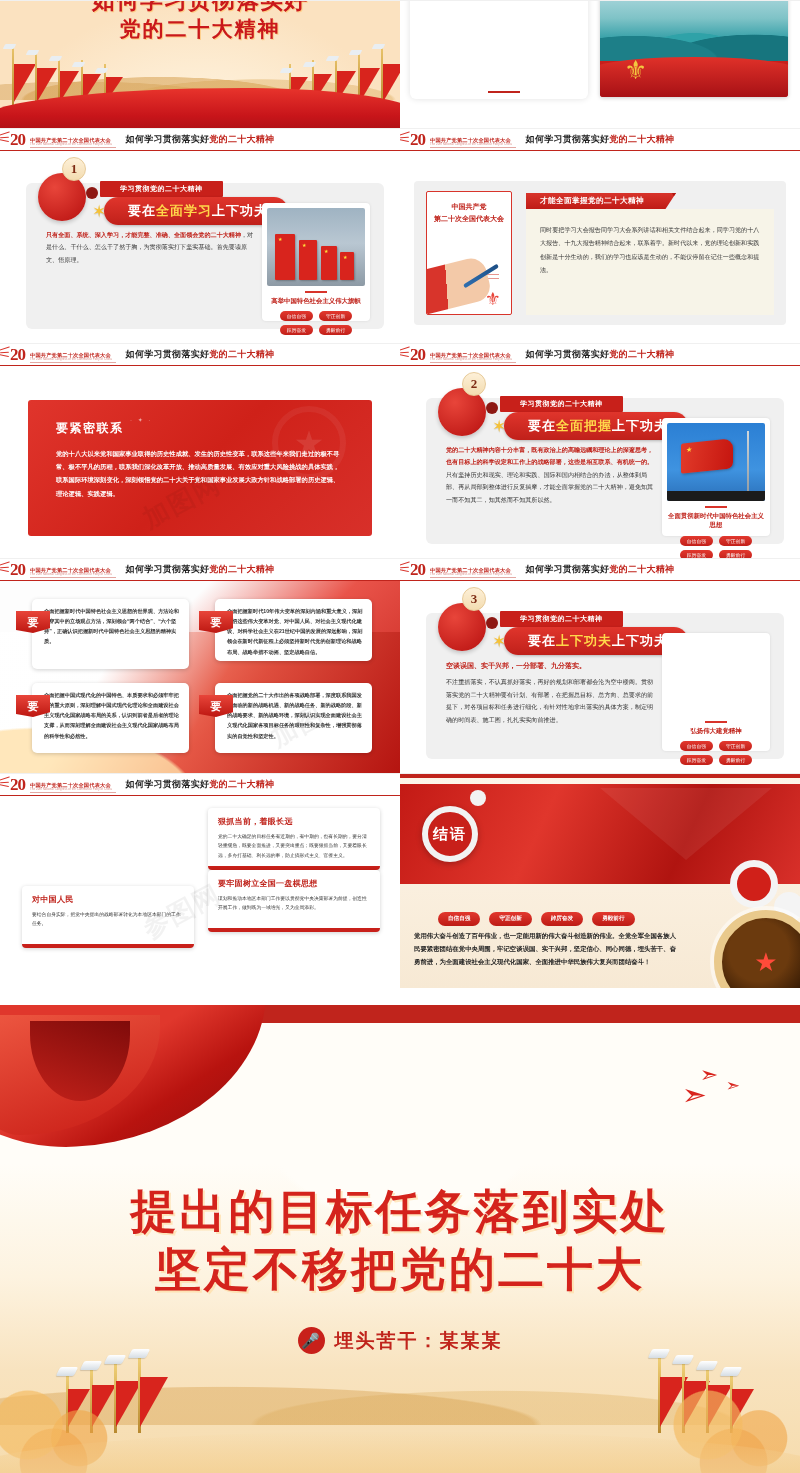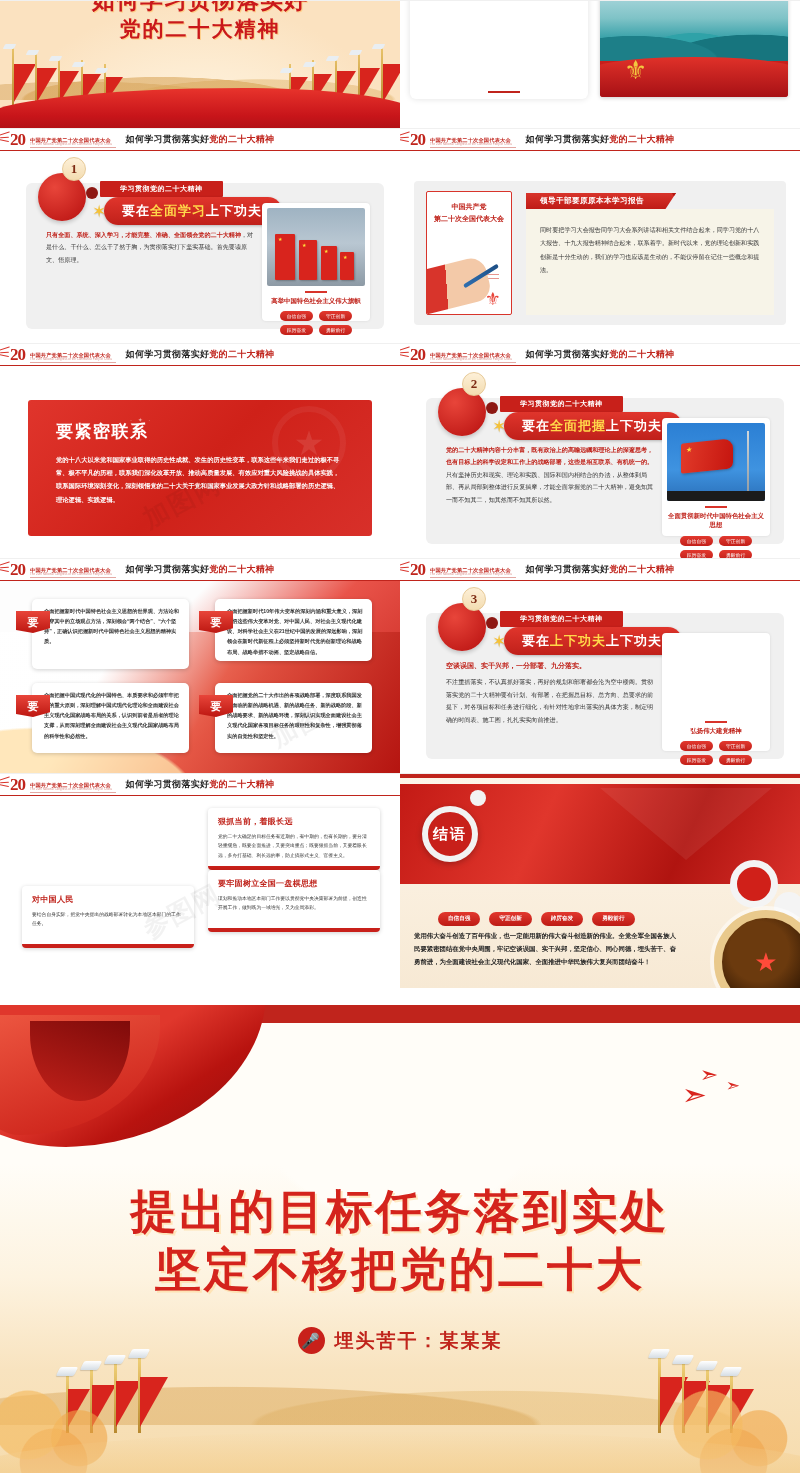--- a/index.html
+++ b/index.html
@@ -166,21 +166,21 @@
     position:absolute; left:86px; top:36px; width:12px; height:12px; border-radius:50%;
     background:#8d1813;
   }
   .tagline{
     position:absolute; left:100px; top:30px; background:#c8201a; color:#fff;
     font-size:7px; font-weight:bold; padding:3px 20px; letter-spacing:.5px;
     border-radius:1px;
   }
   .titlepill{
     position:absolute; left:104px; top:46px; background:linear-gradient(#e0352c,#c0201a);
-    color:#fff; font-size:13px; font-weight:bold; padding:5px 20px 5px 18px;
+    color:#fff; font-size:13px; font-weight:bold; padding:5px 20px 5px 24px;
     border-radius:16px; letter-spacing:1px; box-shadow:0 1px 3px rgba(0,0,0,.25);font-family:Liberation Serif, serif;
   }
   .titlepill .y{ color:#ffd84a; }
   .starmark{
     position:absolute; left:92px; top:52px; font-size:17px; color:#f5c135; line-height:1;
     text-shadow:0 1px 1px rgba(0,0,0,.15);
   }
   .ptext{
     position:absolute; left:46px; top:78px; width:212px;
     font-size:6.1px; line-height:2.05; color:#333;
@@ -265,21 +265,21 @@
     position:absolute; left:28px; right:28px; top:34px; bottom:22px;
     background:linear-gradient(135deg,#e0352c 0%, #cf2119 50%, #d8302a 100%);
     border-radius:3px; overflow:hidden; padding:20px 28px;
   }
   .s4 .redpanel .watermark{
     position:absolute; right:26px; top:6px; width:74px; height:74px; border-radius:50%;
     border:6px solid rgba(255,255,255,.06);
     display:flex; align-items:center; justify-content:center;
     color:rgba(255,255,255,.10); font-size:34px;
   }
-  .s4 h2{ font-size:17px; color:#fff; letter-spacing:1.5px; font-family:"Liberation Serif", serif; margin-bottom:10px;}
+  .s4 h2{ font-size:12px; color:#fff; letter-spacing:1.5px; font-family:"Liberation Serif", serif; margin-bottom:10px;}
   .s4 .sparks{ position:absolute; left:102px; top:16px; color:rgba(255,255,255,.6); font-size:6px; letter-spacing:2px;}
   .s4 p{ font-size:6.3px; line-height:2.1; color:#fff; font-weight:bold;}
 
   
   .s6 { background:linear-gradient(135deg,#fdfdfd 0 38%, #e9544a 62%, #c11c16 100%); }
   .s6 .bgwave{
     position:absolute; left:0; right:0; bottom:0; top:34%;
     background:
       radial-gradient(ellipse at 10% 120%, rgba(255,225,170,.8) 0 30%, transparent 31%),
       linear-gradient(120deg, rgba(255,255,255,.9) 0 26%, rgba(230,90,70,.85) 52%, rgba(180,20,16,.95) 100%);
@@ -616,21 +616,21 @@
               <div>第二十次全国代表大会</div>
             </div>
             <div class="lines">
                 <i></i>
                 <i></i>
               </div>
             <div class="sickle">⚜</div>
             <div class="hand"></div>
             <div class="pen"></div>
           </div>
-          <div class="ribbonhead">领导干部要原原本本学习报告</div>
+          <div class="ribbonhead">才能全面掌握党的二十大精神</div>
           <div class="txtbox">
             <p>同时要把学习大会报告同学习大会系列讲话和相关文件结合起来，同学习党的十八大报告、十九大报告精神结合起来，联系着学。新时代以来，党的理论创新和实践创新是十分生动的，我们的学习也应该是生动的，不能仅停留在记住一些概念和提法。</p>
           </div>
         </div>
       </div>
     </div>
 
     <div class="slide s4">
       <div class="sl-head">
         <div class="logo20">

